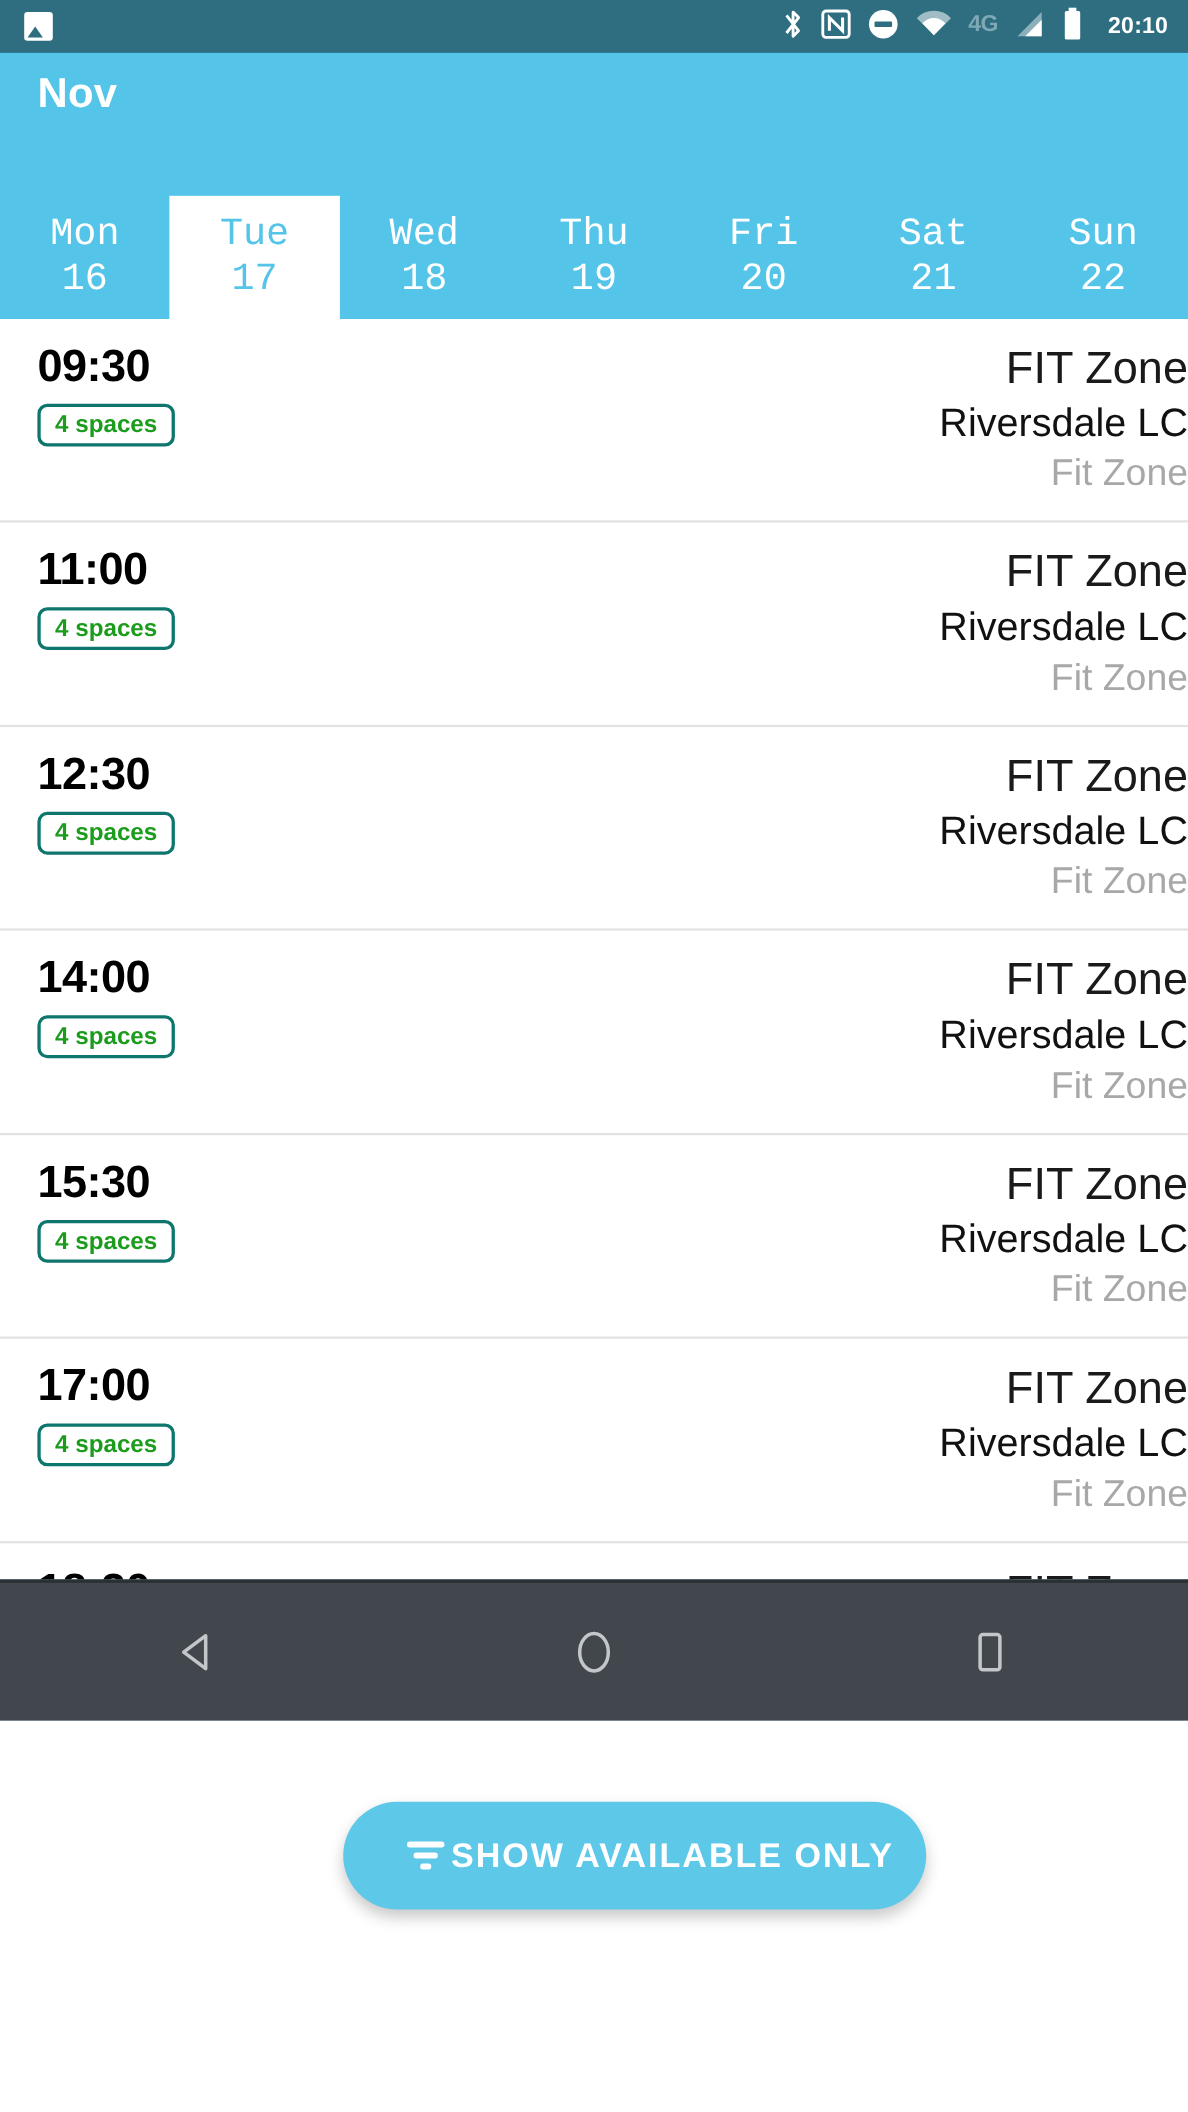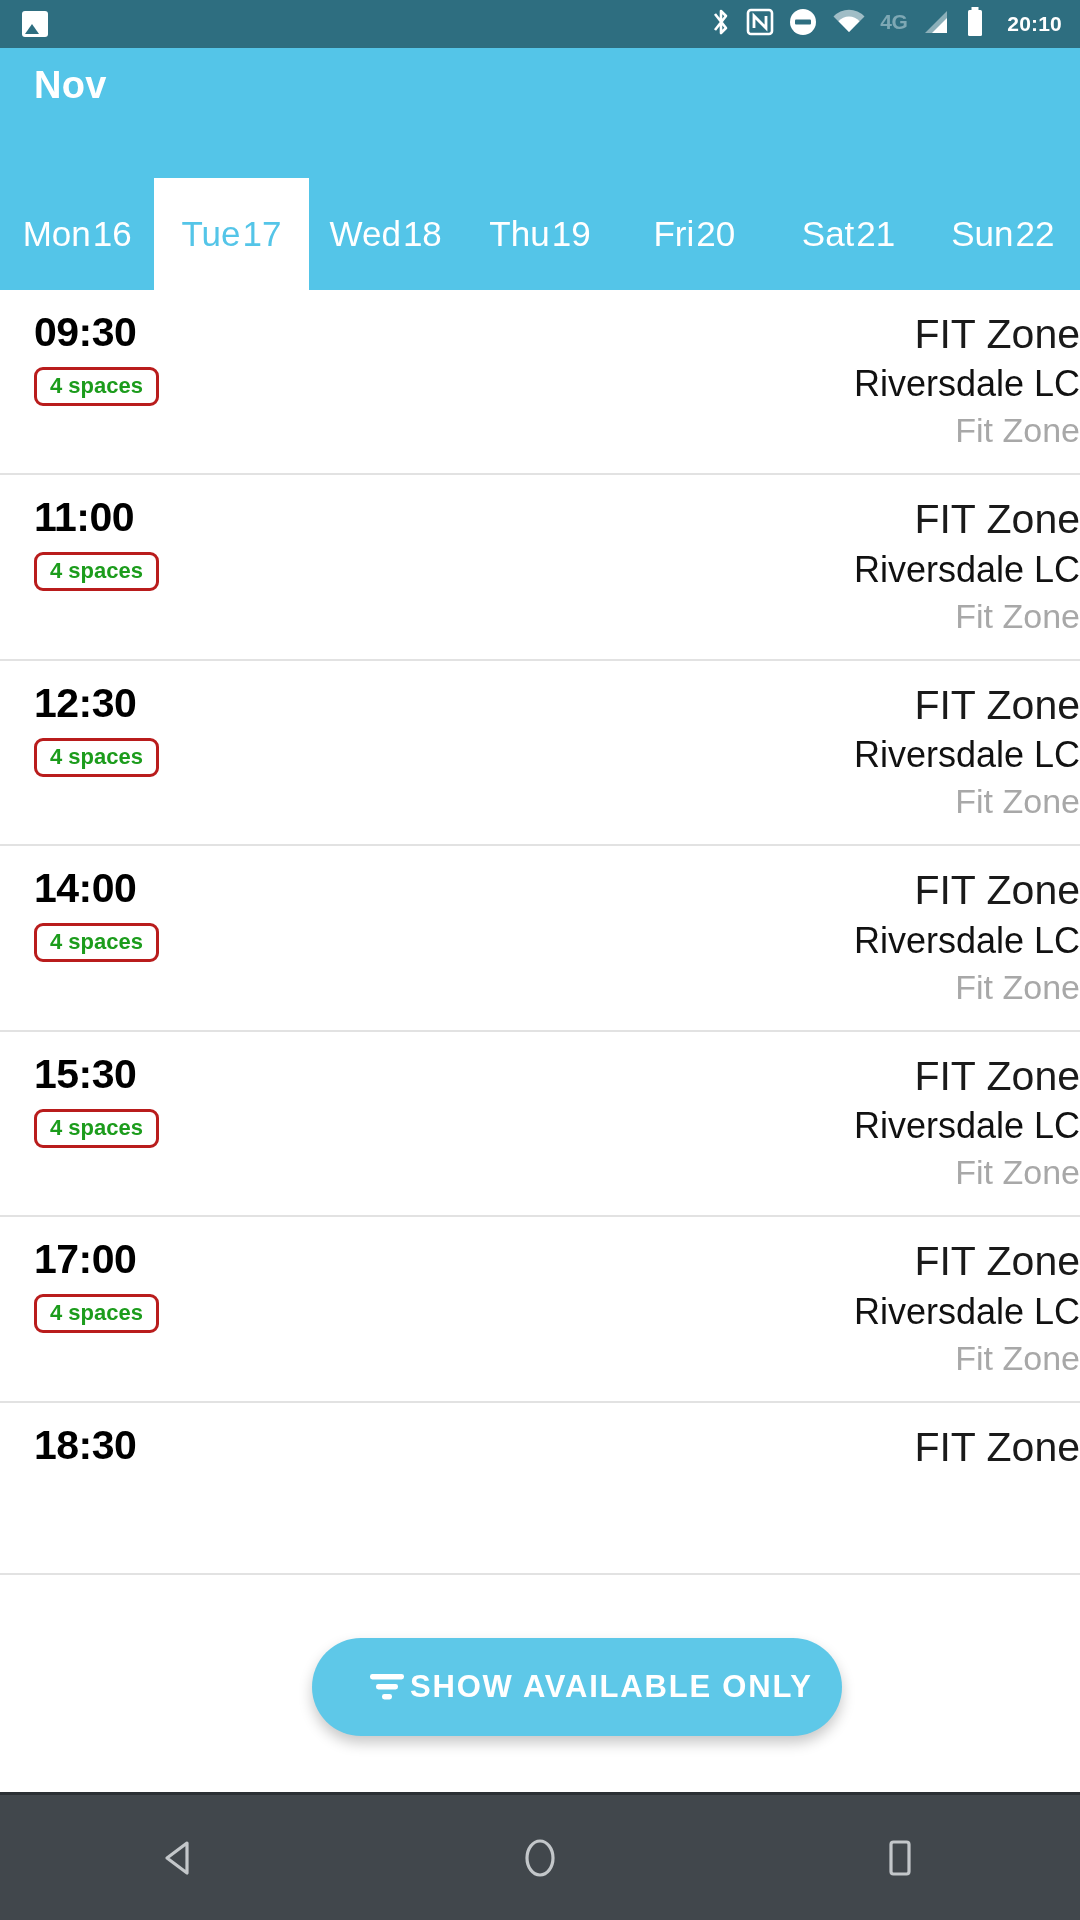--- a/index.html
+++ b/index.html
@@ -4,21 +4,21 @@
 <style>
   * { margin:0; padding:0; box-sizing:border-box; }
   html, body {
     width:1080px; height:1920px;
     background:#ffffff;
     font-family:"Liberation Sans", sans-serif;
     overflow:hidden;
   }
   #screen {
     position:relative;
-    width:1080px; height:1920px;
+    width:1080px; height:1564px;
     display:flex; flex-direction:column;
     background:#0c4a6e;
   }
 
   
   .statusbar {
     height:48px; flex:0 0 48px;
     background:#2e6e80;
     display:flex; align-items:center;
     padding:0 18px 0 22px;
@@ -71,23 +71,23 @@
   .month-label {
     position:absolute; left:34px; top:16px;
     font-size:38px; font-weight:bold; color:#ffffff;
     letter-spacing:0.3px;
   }
   .daytabs {
     position:absolute; left:0; right:0; bottom:0;
     height:112px; display:flex;
   }
   .daytab {
-    flex:1 1 0; display:flex; flex-direction:row;
+    flex:1 1 0; display:flex; flex-direction:column;
     align-items:center; justify-content:center;
-    color:#ffffff; gap:2px;
+    color:#ffffff; gap:2px;font-family:Liberation Mono, monospace;
   }
   .daytab .dow { font-size:35px; line-height:1.12; font-weight:normal; }
   .daytab .dnum { font-size:35px; line-height:1.12; font-weight:normal; }
   .daytab.selected { background:#ffffff; }
   .daytab.selected .dow, .daytab.selected .dnum { color:#54c5e8; }
 
   
   .list {
     flex:1 1 auto; background:#ffffff; overflow:hidden;
     position:relative;
@@ -101,21 +101,21 @@
   .session .leftcol {
     width:186px; flex:0 0 186px;
     padding-left:34px;
     display:flex; flex-direction:column; align-items:flex-start; gap:14px;
   }
   .session .time {
     font-size:41px; font-weight:bold; color:#000000;
     letter-spacing:-0.5px; line-height:1;
   }
   .badge {
-    border:3px solid #b91c1c; border-radius:9px;
+    border:3px solid #0f766e; border-radius:9px;
     color:#1c9c1c; font-size:22px; font-weight:bold;
     padding:5px 13px 6px 13px; line-height:1;
     white-space:nowrap;
   }
   .session .rightcol {
     flex:1 1 auto; padding-left:0;
     display:flex; flex-direction:column; gap:7px;align-items:flex-end;
   }
   .session .sname { font-size:41px; color:#1a1a1a; line-height:1.1; font-weight:normal; }
   .session .svenue { font-size:36px; color:#111111; line-height:1.12; font-weight:normal; }

